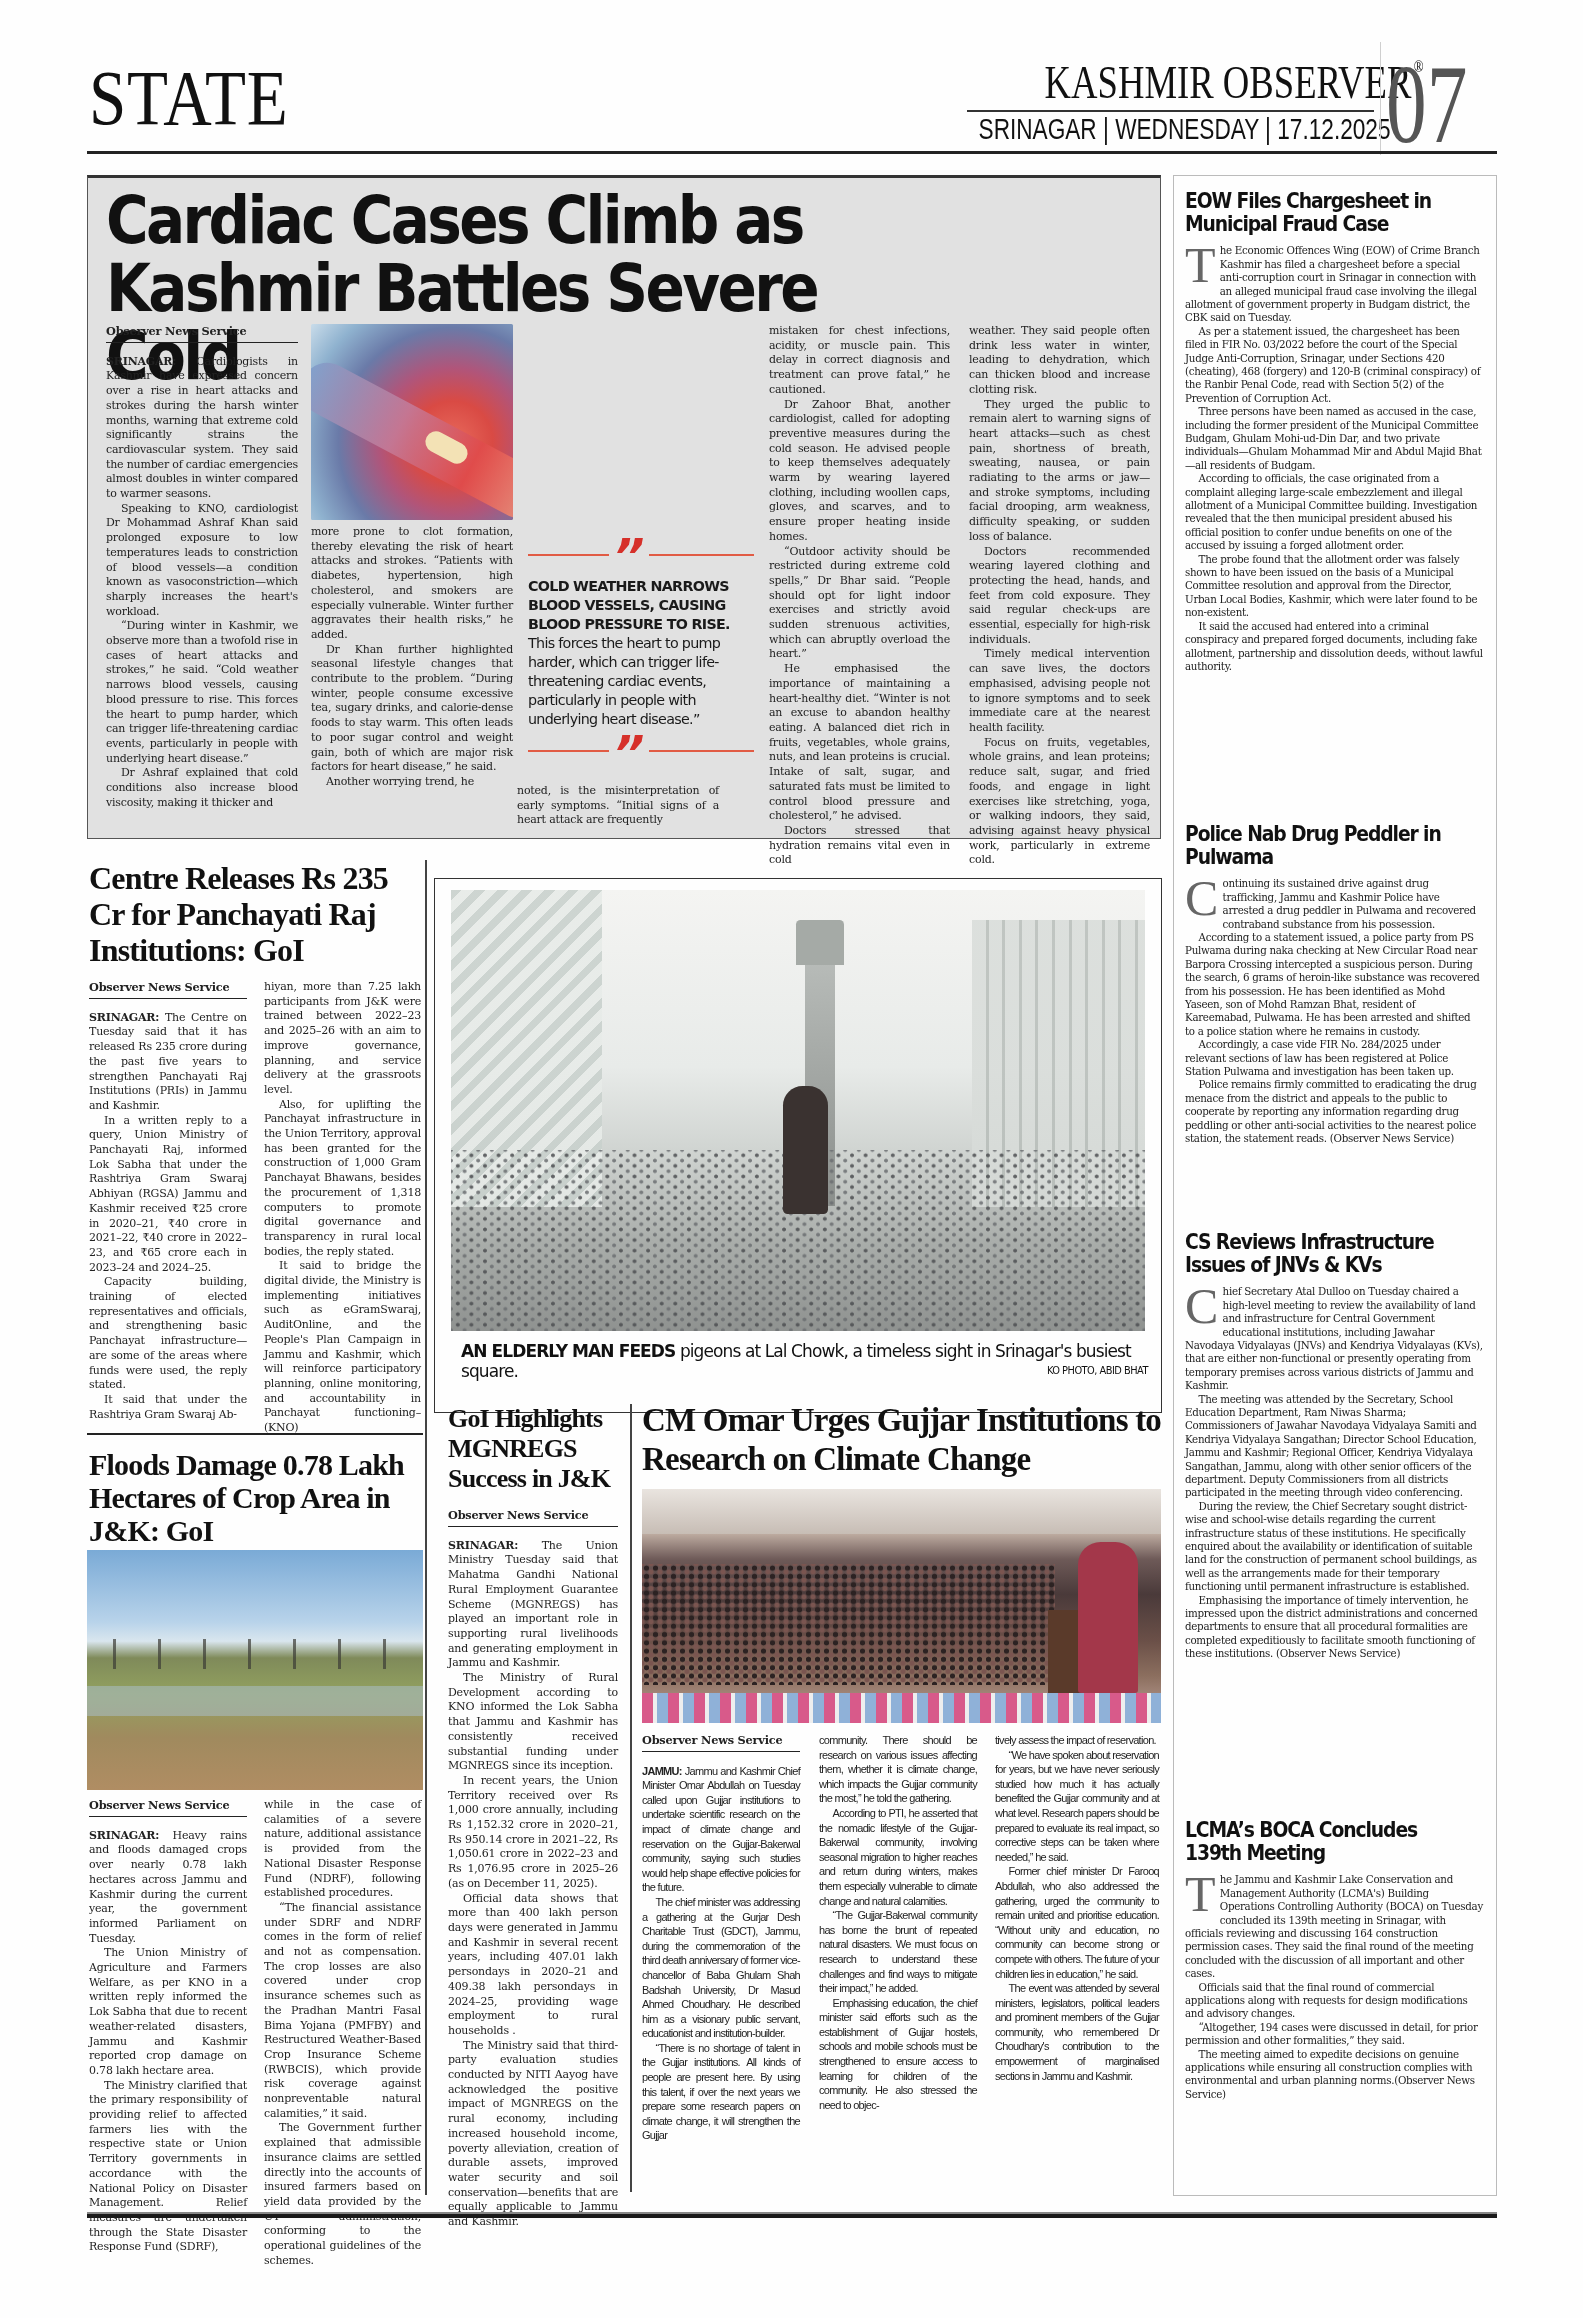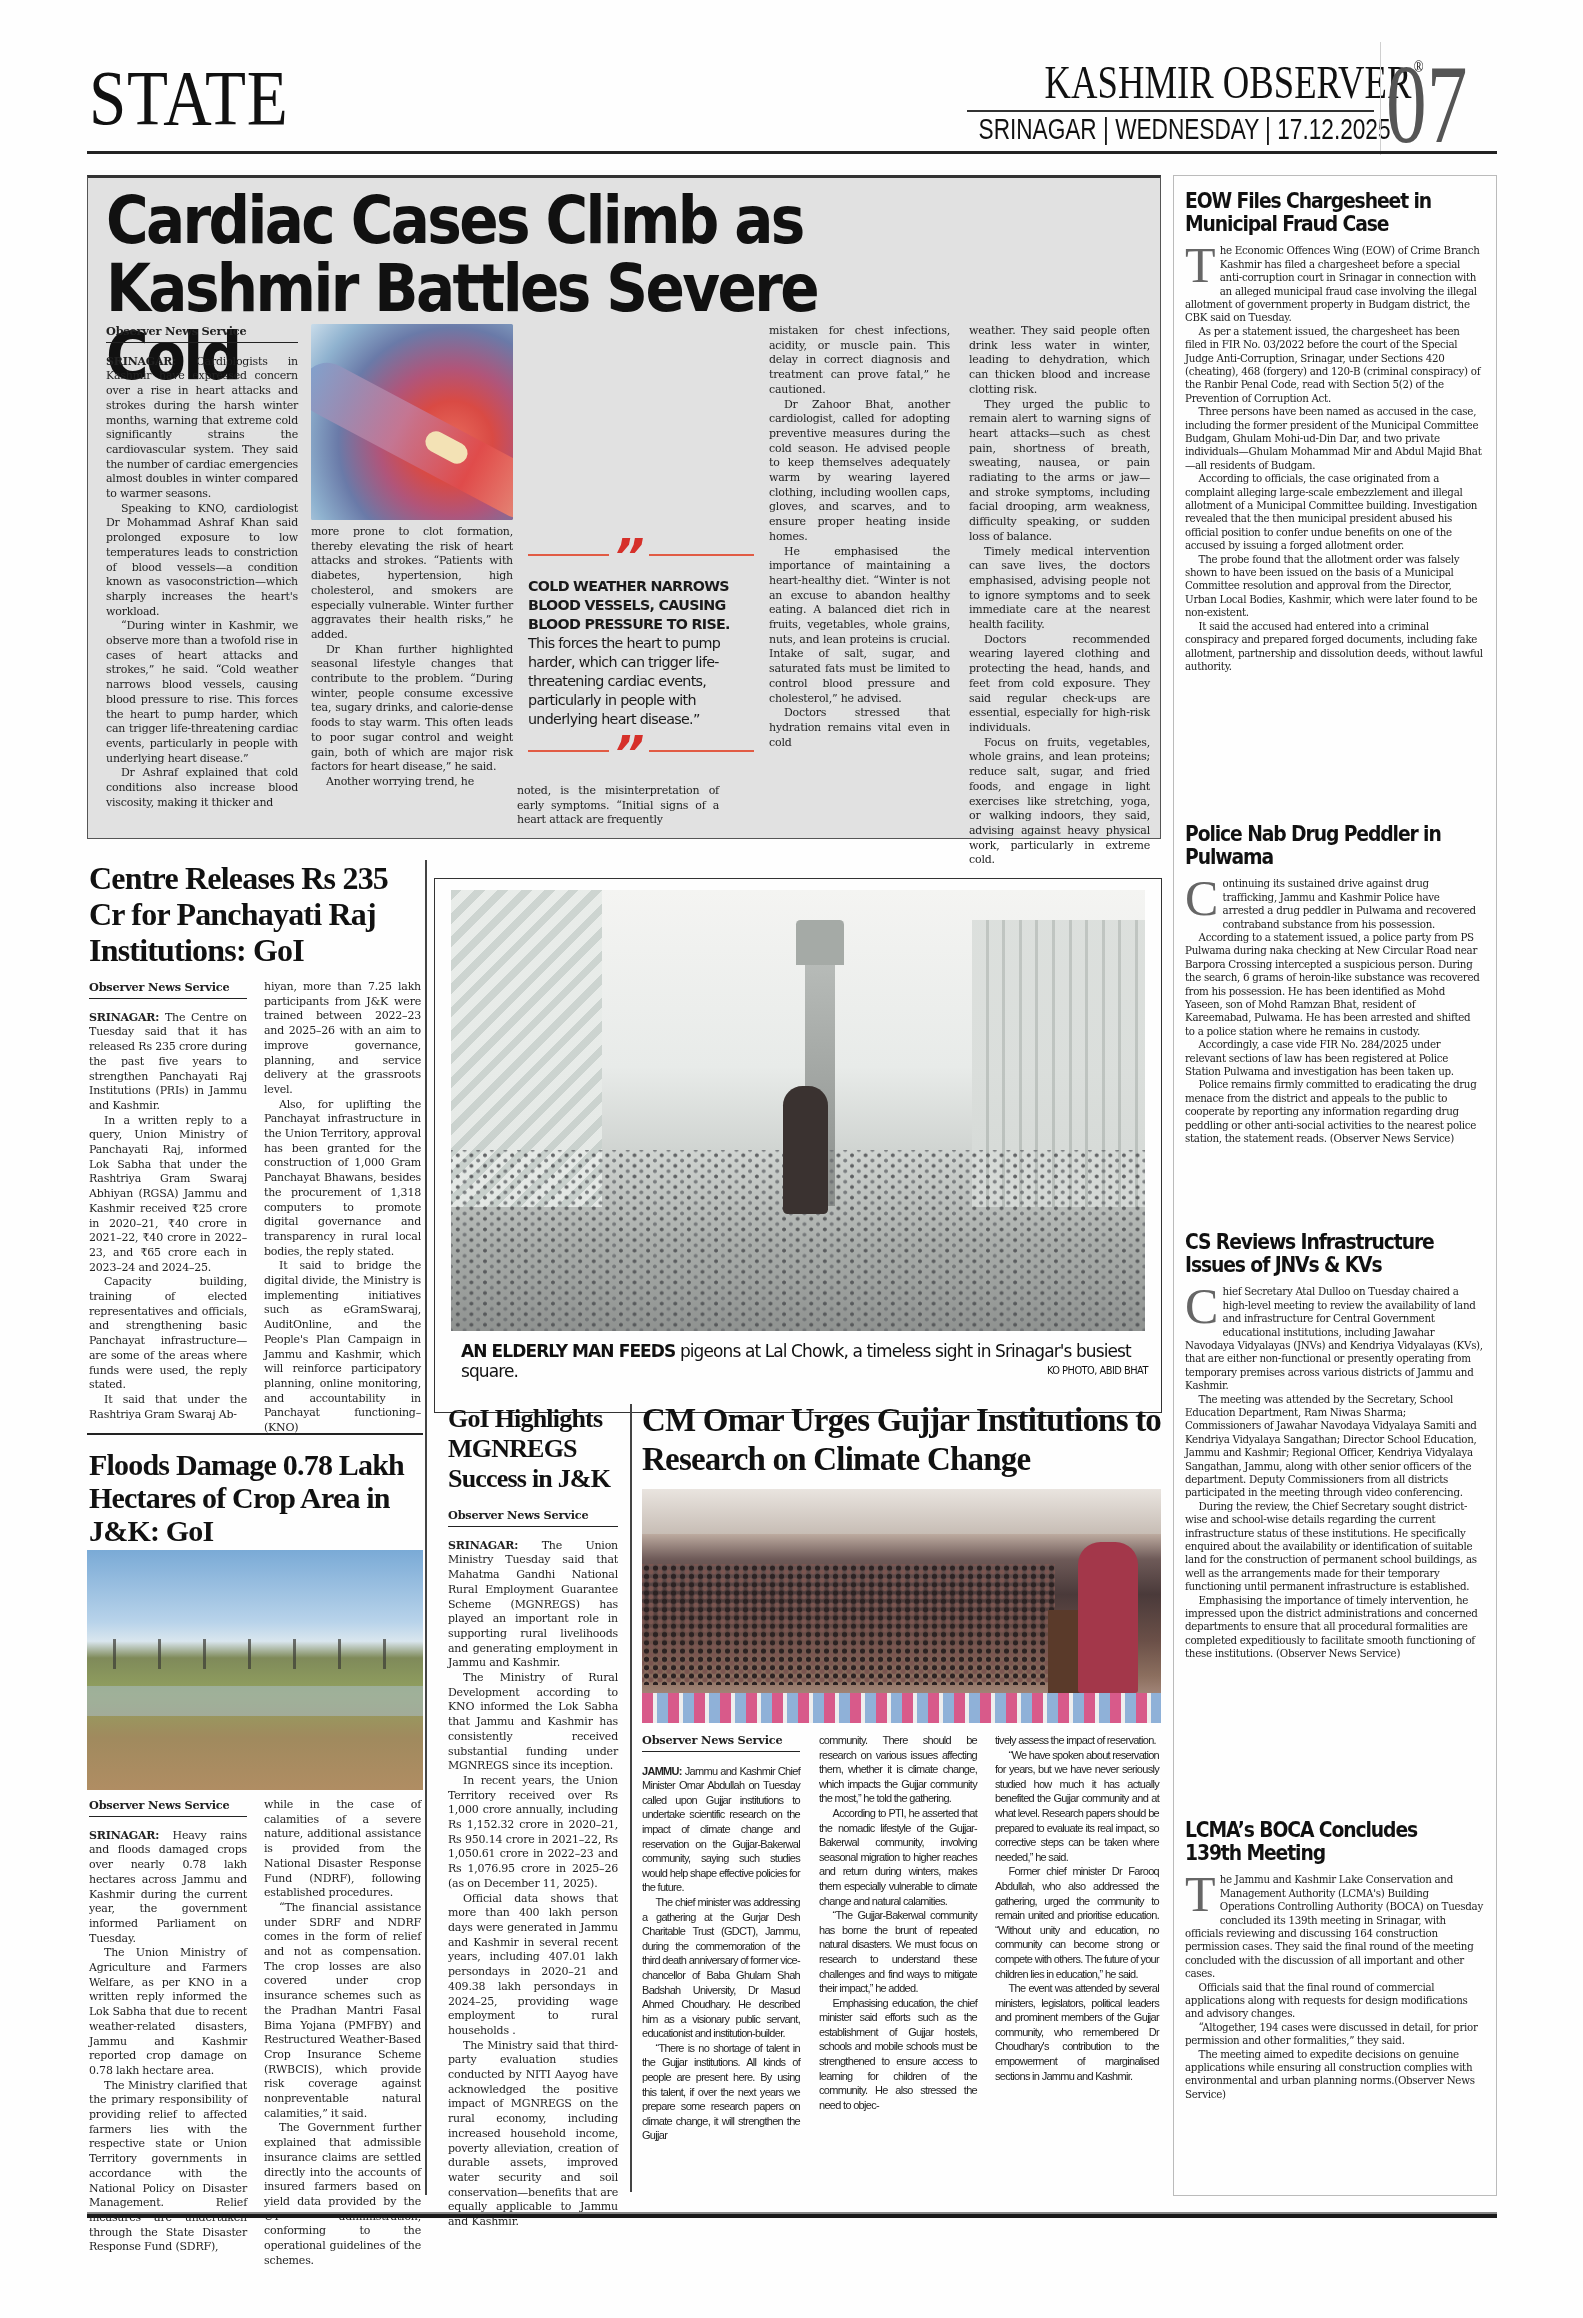--- a/index.html
+++ b/index.html
@@ -148,29 +148,30 @@
   </div>
 </div>
 
 <div class="abs lead-col3 body-text">
   <p class="first">noted, is the misinterpretation of early symptoms. “Initial signs of a heart attack are frequently</p>
 </div>
 
 <div class="abs lead-col4 body-text">
   <p class="first">mistaken for chest infections, acidity, or muscle pain. This delay in correct diagnosis and treatment can prove fatal,” he cautioned.</p>
   <p>Dr Zahoor Bhat, another cardiologist, called for adopting preventive measures during the cold season. He advised people to keep themselves adequately warm by wearing layered clothing, including woollen caps, gloves, and scarves, and to ensure proper heating inside homes.</p>
+  <p>“Outdoor activity should be restricted during extreme cold spells,” Dr Bhar said. “People should opt for light indoor exercises and strictly avoid sudden strenuous activities, which can abruptly overload the heart.”</p>
   <p>He emphasised the importance of maintaining a heart-healthy diet. “Winter is not an excuse to abandon healthy eating. A balanced diet rich in fruits, vegetables, whole grains, nuts, and lean proteins is crucial. Intake of salt, sugar, and saturated fats must be limited to control blood pressure and cholesterol,” he advised.</p>
   <p>Doctors stressed that hydration remains vital even in cold</p>
 </div>
 
 <div class="abs lead-col5 body-text">
   <p class="first">weather. They said people often drink less water in winter, leading to dehydration, which can thicken blood and increase clotting risk.</p>
   <p>They urged the public to remain alert to warning signs of heart attacks—such as chest pain, shortness of breath, sweating, nausea, or pain radiating to the arms or jaw—and stroke symptoms, including facial drooping, arm weakness, difficulty speaking, or sudden loss of balance.</p>
+  <p>Doctors recommended wearing layered clothing and protecting the head, hands, and feet from cold exposure. They said regular check-ups are essential, especially for high-risk individuals.</p>
   <p>Timely medical intervention can save lives, the doctors emphasised, advising people not to ignore symptoms and to seek immediate care at the nearest health facility.</p>
-  <p>Doctors recommended wearing layered clothing and protecting the head, hands, and feet from cold exposure. They said regular check-ups are essential, especially for high-risk individuals.</p>
   <p>Focus on fruits, vegetables, whole grains, and lean proteins; reduce salt, sugar, and fried foods, and engage in light exercises like stretching, yoga, or walking indoors, they said, advising against heavy physical work, particularly in extreme cold.</p>
 </div>
 
 <div class="abs right-col"></div>
 
 <article class="rc-story" style="top:190px;">
   <h2 class="rc-headline">EOW Files Chargesheet in Municipal Fraud Case</h2>
   <div class="rc-body">
     <p class="first"><span class="dropcap">T</span><span>he Economic Offences Wing (EOW) of Crime Branch Kashmir has filed a chargesheet before a special anti-corruption court in Srinagar in connection with an alleged municipal fraud case involving the illegal allotment of government property in Budgam district, the CBK said on Tuesday.</span></p>
     <p>As per a statement issued, the chargesheet has been filed in FIR No. 03/2022 before the court of the Special Judge Anti-Corruption, Srinagar, under Sections 420 (cheating), 468 (forgery) and 120-B (criminal conspiracy) of the Ranbir Penal Code, read with Section 5(2) of the Prevention of Corruption Act.</p>

